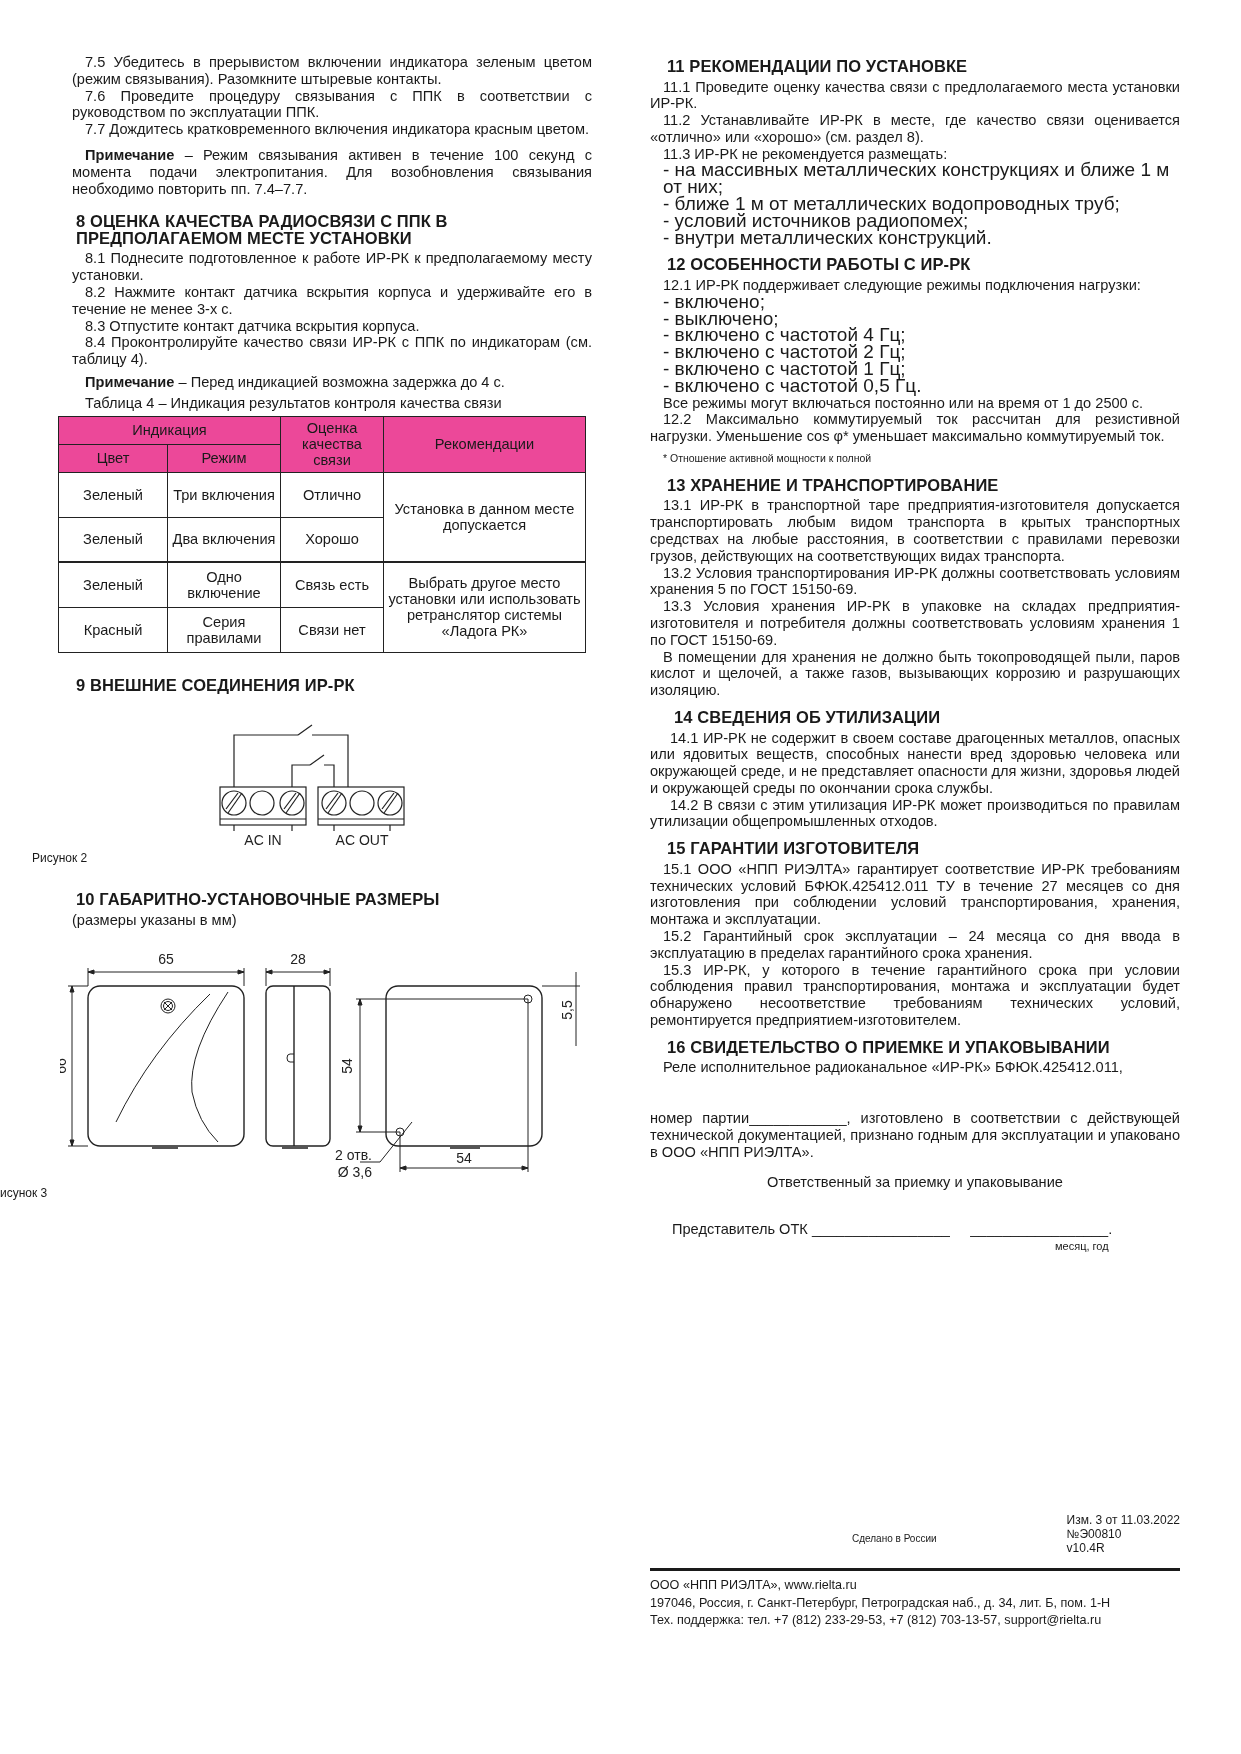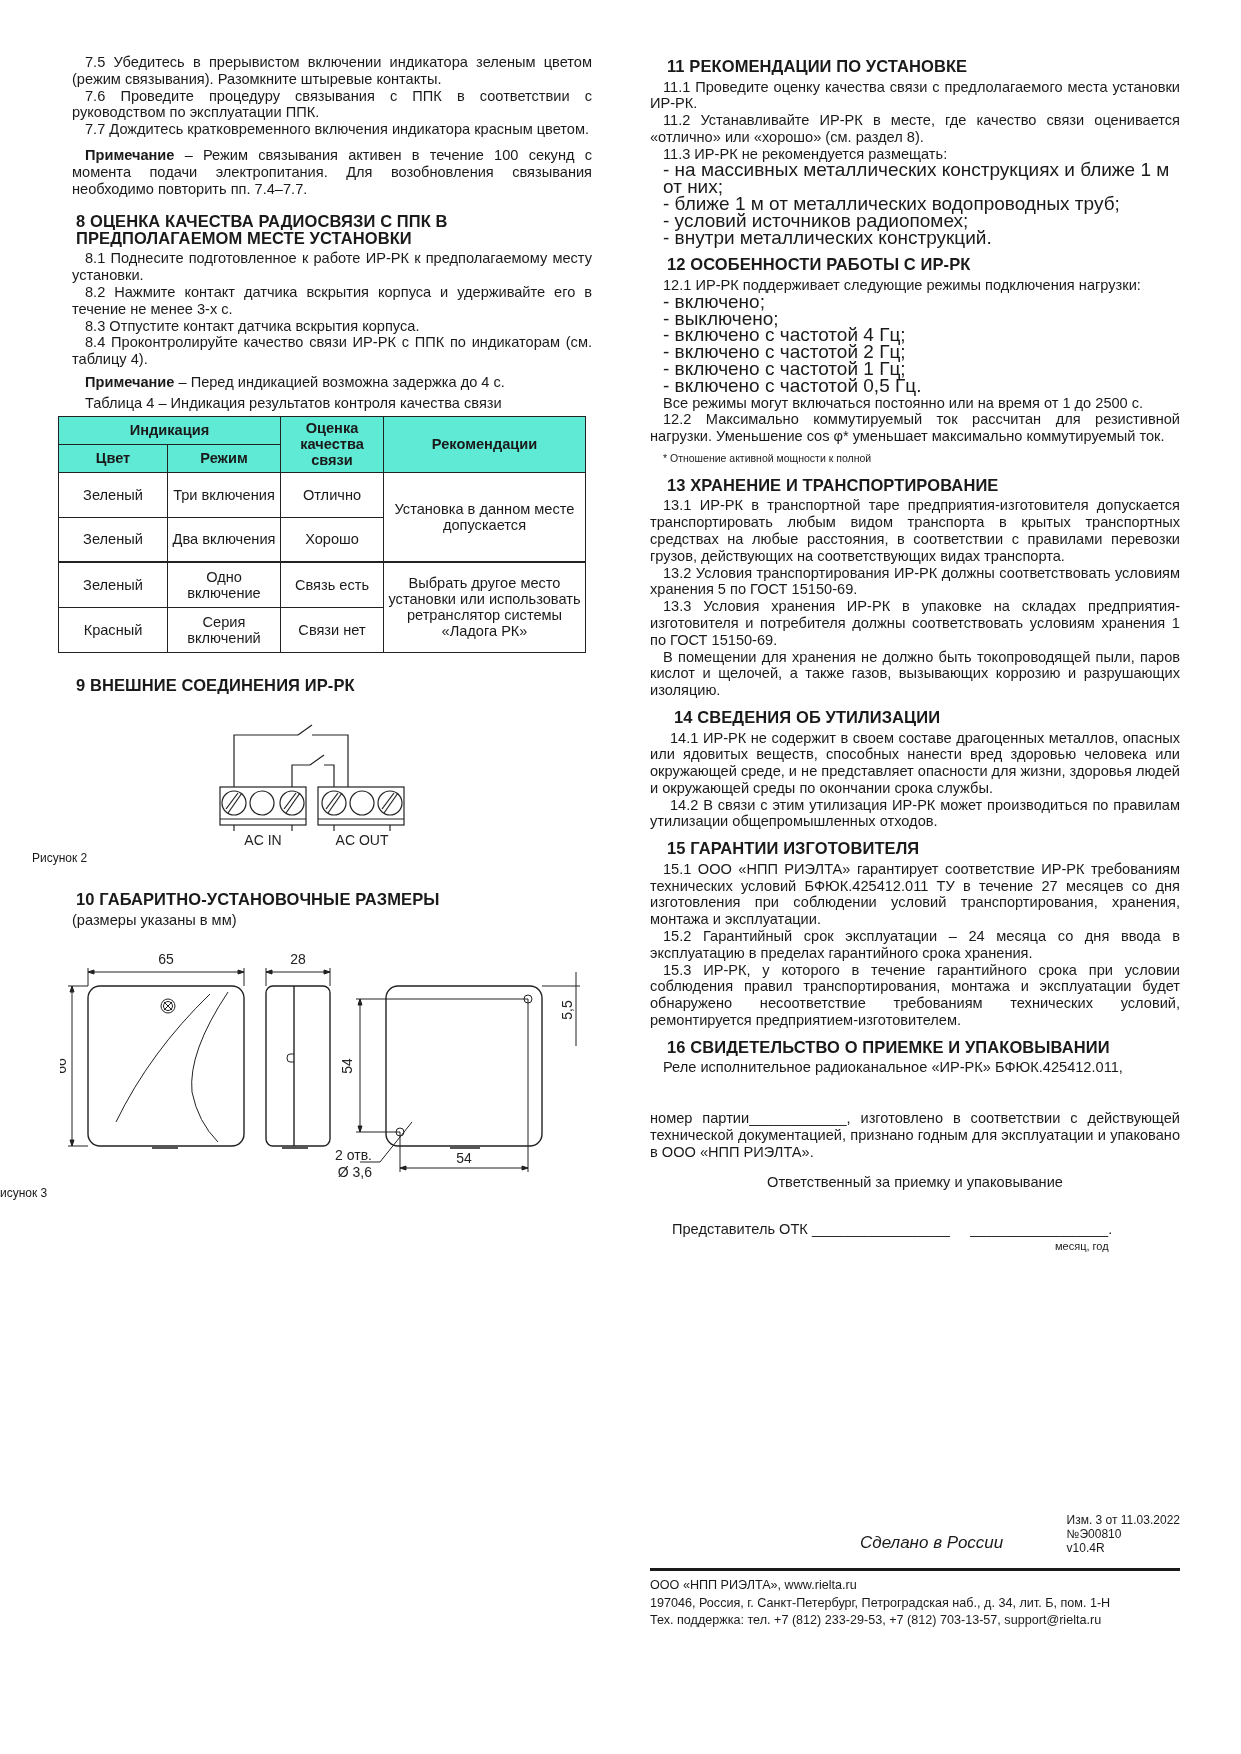--- a/index.html
+++ b/index.html
@@ -10,26 +10,26 @@
   p, .para { margin:0; font-size:14.6px; line-height:16.8px; text-align:justify; }
   .ind { text-indent:13px; }
   .h { font-weight:bold; font-size:16.5px; line-height:16.5px; margin:4px; letter-spacing:0.1px; }
   .h.ind { text-indent:13px; }
   .gap { height:9px; }
   .note b { font-weight:bold; }
   .list div { font-size:19px; line-height:16.8px; padding-left:13px; }
   .foot { font-size:10.5px; line-height:14px; padding-left:13px; margin-top:6px; }
   table.t4 { border-collapse:collapse; width:528px; margin-top:4px; margin-left:-14px; }
   table.t4 td, table.t4 th { border:1px solid #222; font-size:14.6px; line-height:16px; text-align:center; vertical-align:middle; padding:2px 4px; }
-  table.t4 th { background:#5eead4; font-weight:bold; }
+  table.t4 th { background:#ec4899; font-weight:normal; }
   table.t4 tr.thick td { border-top:2px solid #222; }
   .fig { display:block; }
   .caption { font-size:12px; text-align:left; }
   #footer-top { position:absolute; left:650px; top:1513px; width:530px; height:48px; }
-  #made { position:absolute; left:210px; top:20px; font-size:17px;font-style:italic; }
+  #made { position:absolute; left:202px; top:20px; font-size:10px; }
   #rev { position:absolute; right:0; top:0; text-align:left; font-size:12px; line-height:14px; }
   #rule { position:absolute; left:650px; top:1568px; width:530px; height:3px; background:#1a1a1a; }
   #contacts { position:absolute; left:650px; top:1577px; width:540px; font-size:12.6px; line-height:17.5px; }
 </style>
 </head>
 <body>
 
 <div id="left" class="col">
   <p class="ind">7.5 Убедитесь в прерывистом включении индикатора зеленым цветом (режим связывания). Разомкните штыревые контакты.</p>
   <p class="ind">7.6 Проведите процедуру связывания с ППК в соответствии с руководством по эксплуатации ППК.</p>
@@ -73,21 +73,21 @@
       <td>Хорошо</td>
     </tr>
     <tr class="thick" style="height:45px">
       <td>Зеленый</td>
       <td>Одно включение</td>
       <td>Связь есть</td>
       <td rowspan="2">Выбрать другое место установки или использовать ретранслятор системы «Ладога РК»</td>
     </tr>
     <tr style="height:45px">
       <td>Красный</td>
-      <td>Серия включений</td>
+      <td>Серия правилами</td>
       <td>Связи нет</td>
     </tr>
   </tbody>
     </table>
 
   <div class="gap" style="height:20px"></div>
   <div class="h">9 ВНЕШНИЕ СОЕДИНЕНИЯ ИР-РК</div>
 
   <svg class="fig" width="520" height="140" viewBox="0 0 520 140" style="margin-top:14px">
     <g stroke="#222" stroke-width="1.2" fill="none">

